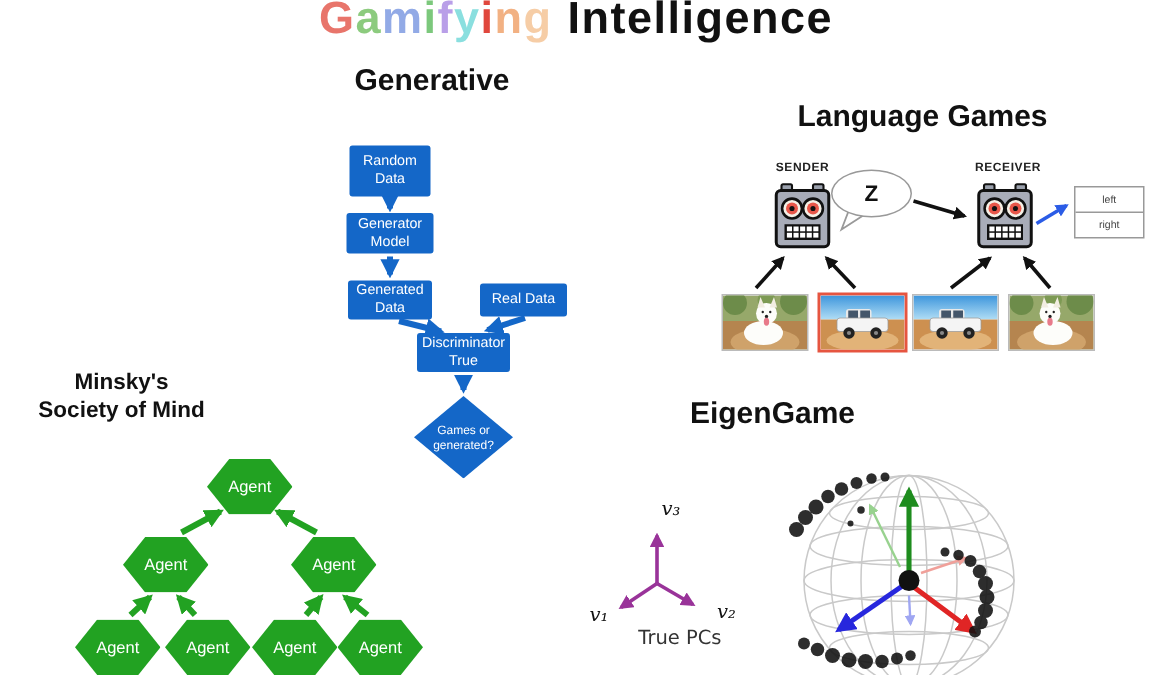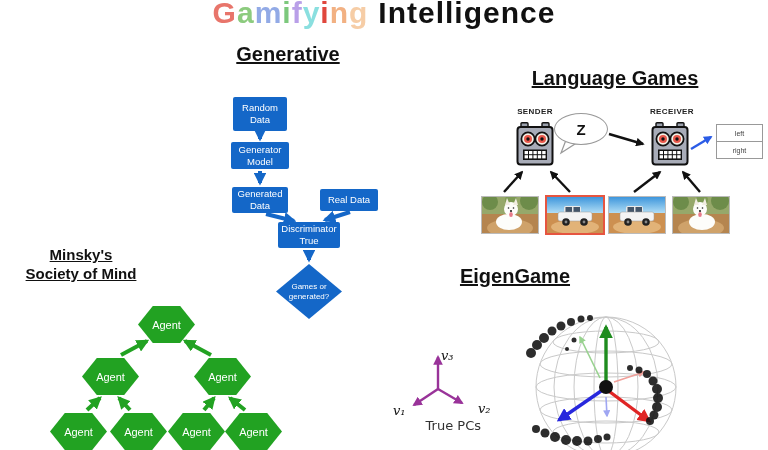--- a/index.html
+++ b/index.html
@@ -3,21 +3,21 @@
 <meta charset="utf-8">
 <style>
   html,body{margin:0;padding:0;background:#fff;}
   .canvas{position:relative;width:768px;height:450px;background:#ffffff;overflow:hidden;
           font-family:"Liberation Sans", sans-serif;color:#111;}
   
   .title{position:absolute;top:-4px;left:0;width:768px;text-align:center;
          font-size:30px;font-weight:700;letter-spacing:1px;white-space:nowrap;}
   .title .w2{color:#111;margin-left:10px;}
   .hand{font-weight:600;color:#111;}
-  .sec-head{position:absolute;text-align:center;font-size:20px;line-height:1.25;text-decoration:underline;}
+  .sec-head{position:absolute;text-align:center;font-size:20px;line-height:1.25;}
   #gan-head{left:168px;top:42px;width:240px;}
   #lang-head{left:495px;top:50px;width:240px;margin-top:16px;}
   #minsky-head{left:0px;top:246px;width:162px;font-size:15px;}
   #eigen-head{left:430px;top:264px;width:170px;}
   
   .gbox{position:absolute;background:#1467c8;color:#fff;border-radius:2px;
         display:flex;align-items:center;justify-content:center;text-align:center;
         font-size:9.5px;line-height:1.25;padding:2px;box-sizing:border-box;}
   #box-random{left:233px;top:97px;width:54px;height:34px;}
   #box-generator{left:231px;top:142px;width:58px;height:27px;}
@@ -45,21 +45,21 @@
   .photo{position:absolute;top:196px;width:56px;height:36px;border:1px solid #bbb;box-sizing:content-box;}
   .photo svg{display:block;}
   .photo.hl{border:2px solid #e65540;margin:-1px;}
   #photo-1{left:481px;} #photo-2{left:546px;} #photo-3{left:608px;} #photo-4{left:672px;}
   
   .hex{position:absolute;width:57px;height:37px;background:#22a222;
        clip-path:polygon(26% 0,74% 0,100% 50%,74% 100%,26% 100%,0 50%);
        display:flex;align-items:center;justify-content:center;color:#fff;font-size:11px;}
   
   .vlabel{position:absolute;font-family:"DejaVu Serif", serif;font-style:italic;font-size:13px;color:#111;}
-  #v3-label{left:441px;top:348px;} #v1-label{left:393px;top:403px;} #v2-label{left:457px;top:401px;margin-left:21px;}
+  #v3-label{left:441px;top:332px;} #v1-label{left:393px;top:403px;} #v2-label{left:457px;top:401px;margin-left:21px;}
   #truepcs{position:absolute;left:403px;top:418px;width:78px;text-align:right;font-size:13px;color:#333;
            font-family:"DejaVu Sans", sans-serif;}
   svg.overlay{position:absolute;left:0;top:0;pointer-events:none;}
 </style>
 </head>
 <body>
 
 <div class="canvas">
 
   <svg class="overlay" width="768" height="450" viewBox="0 0 768 450">

